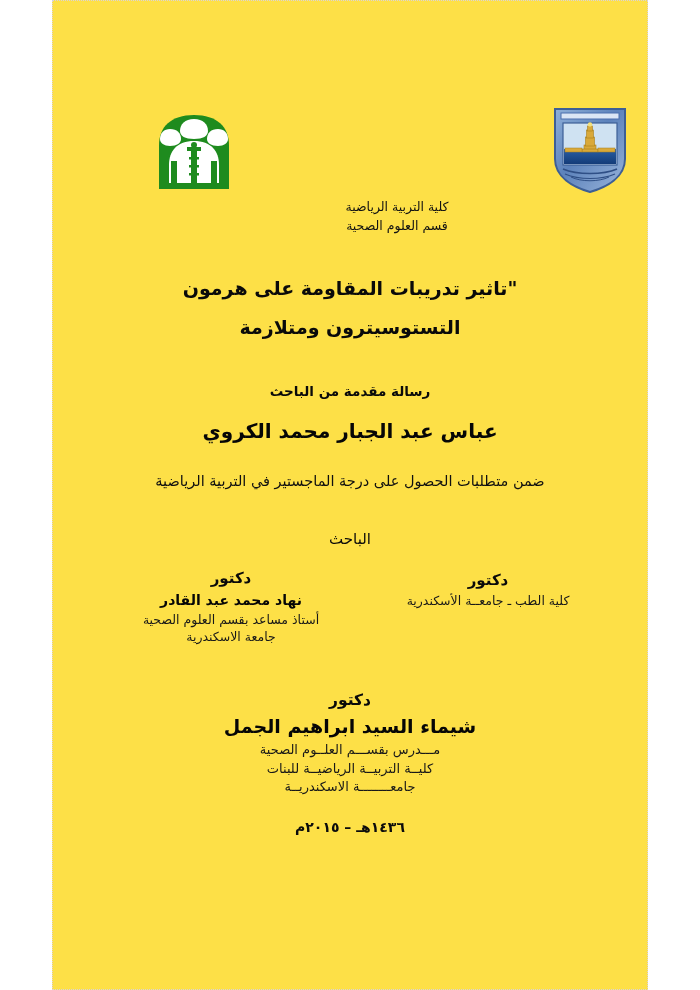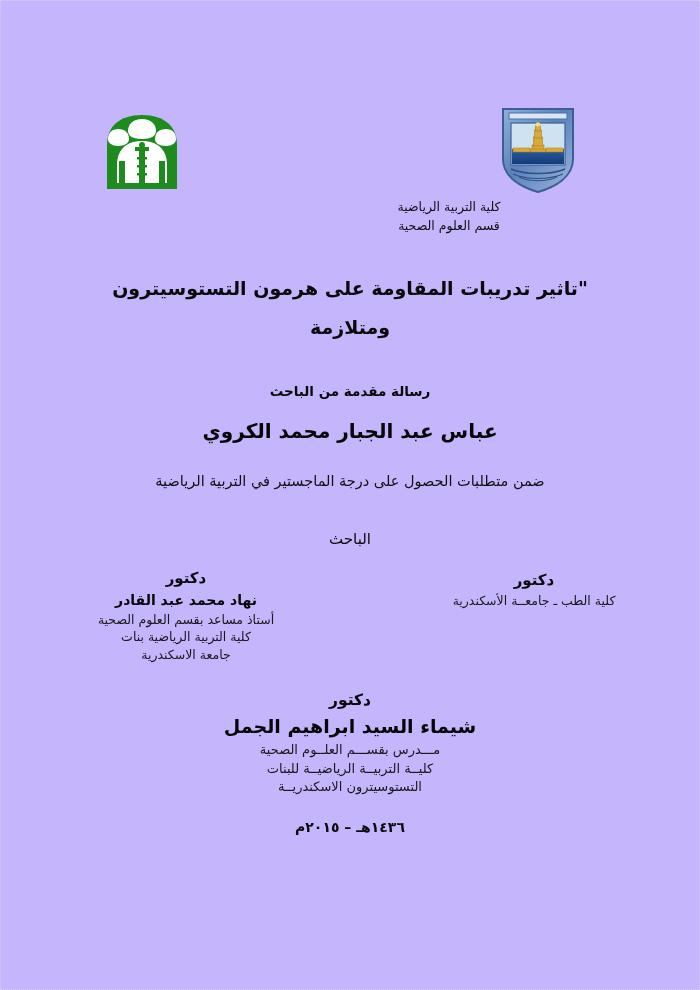--- a/index.html
+++ b/index.html
@@ -6,24 +6,24 @@
   html, body {
     margin: 0;
     padding: 0;
     background: #ffffff;
   }
   body {
     font-family: "DejaVu Sans", "Liberation Sans", sans-serif;
   }
   .page {
     position: relative;
-    width: 700px;
+    width: 596px;
     height: 990px;
     margin: 0 auto;
-    background: #c4b5fd;
+    background: #fde047;
     box-sizing: border-box;
     overflow: hidden;
     border: 1px dotted #d8d2dc;
   }
 
   
   .logo-row {
     position: absolute;
     top: 100px;
     left: 0;
@@ -294,33 +294,32 @@
   <div class="degree-line">ضمن متطلبات الحصول على درجة الماجستير في التربية الرياضية</div>
 
   <div class="supervision-heading">الباحث</div>
 
   <div class="supervisors-row">
 
     <div class="supervisor-col">
       <div class="sup-title">دكتور</div>
       <div class="sup-name">نهاد محمد عبد القادر</div>
       <div class="sup-aff">أستاذ مساعد بقسم العلوم الصحية</div>
-      <div class="sup-aff">كلية التربية الرياضية بنات</div>
       <div class="sup-aff">جامعة الاسكندرية</div>
     </div>
 
     <div class="supervisor-col left-col">
       <div class="sup-title">دكتور</div>
       <div class="sup-aff">كلية الطب ـ جامعــة الأسكندرية</div>
     </div>
   </div>
 
   <div class="supervisor-center">
     <div class="sup-title">دكتور</div>
     <div class="sup-name">شيماء السيد ابراهيم الجمل</div>
     <div class="sup-aff">مـــدرس بقســـم العلــوم الصحية</div>
     <div class="sup-aff">كليــة التربيــة الرياضيــة للبنات</div>
-    <div class="sup-aff">التستوسيترون الاسكندريــة</div>
+    <div class="sup-aff">جامعــــــــة الاسكندريــة</div>
   </div>
 
   <div class="date-line">١٤٣٦هـ – ٢٠١٥م</div>
 
 </div>
 
 </body></html>

